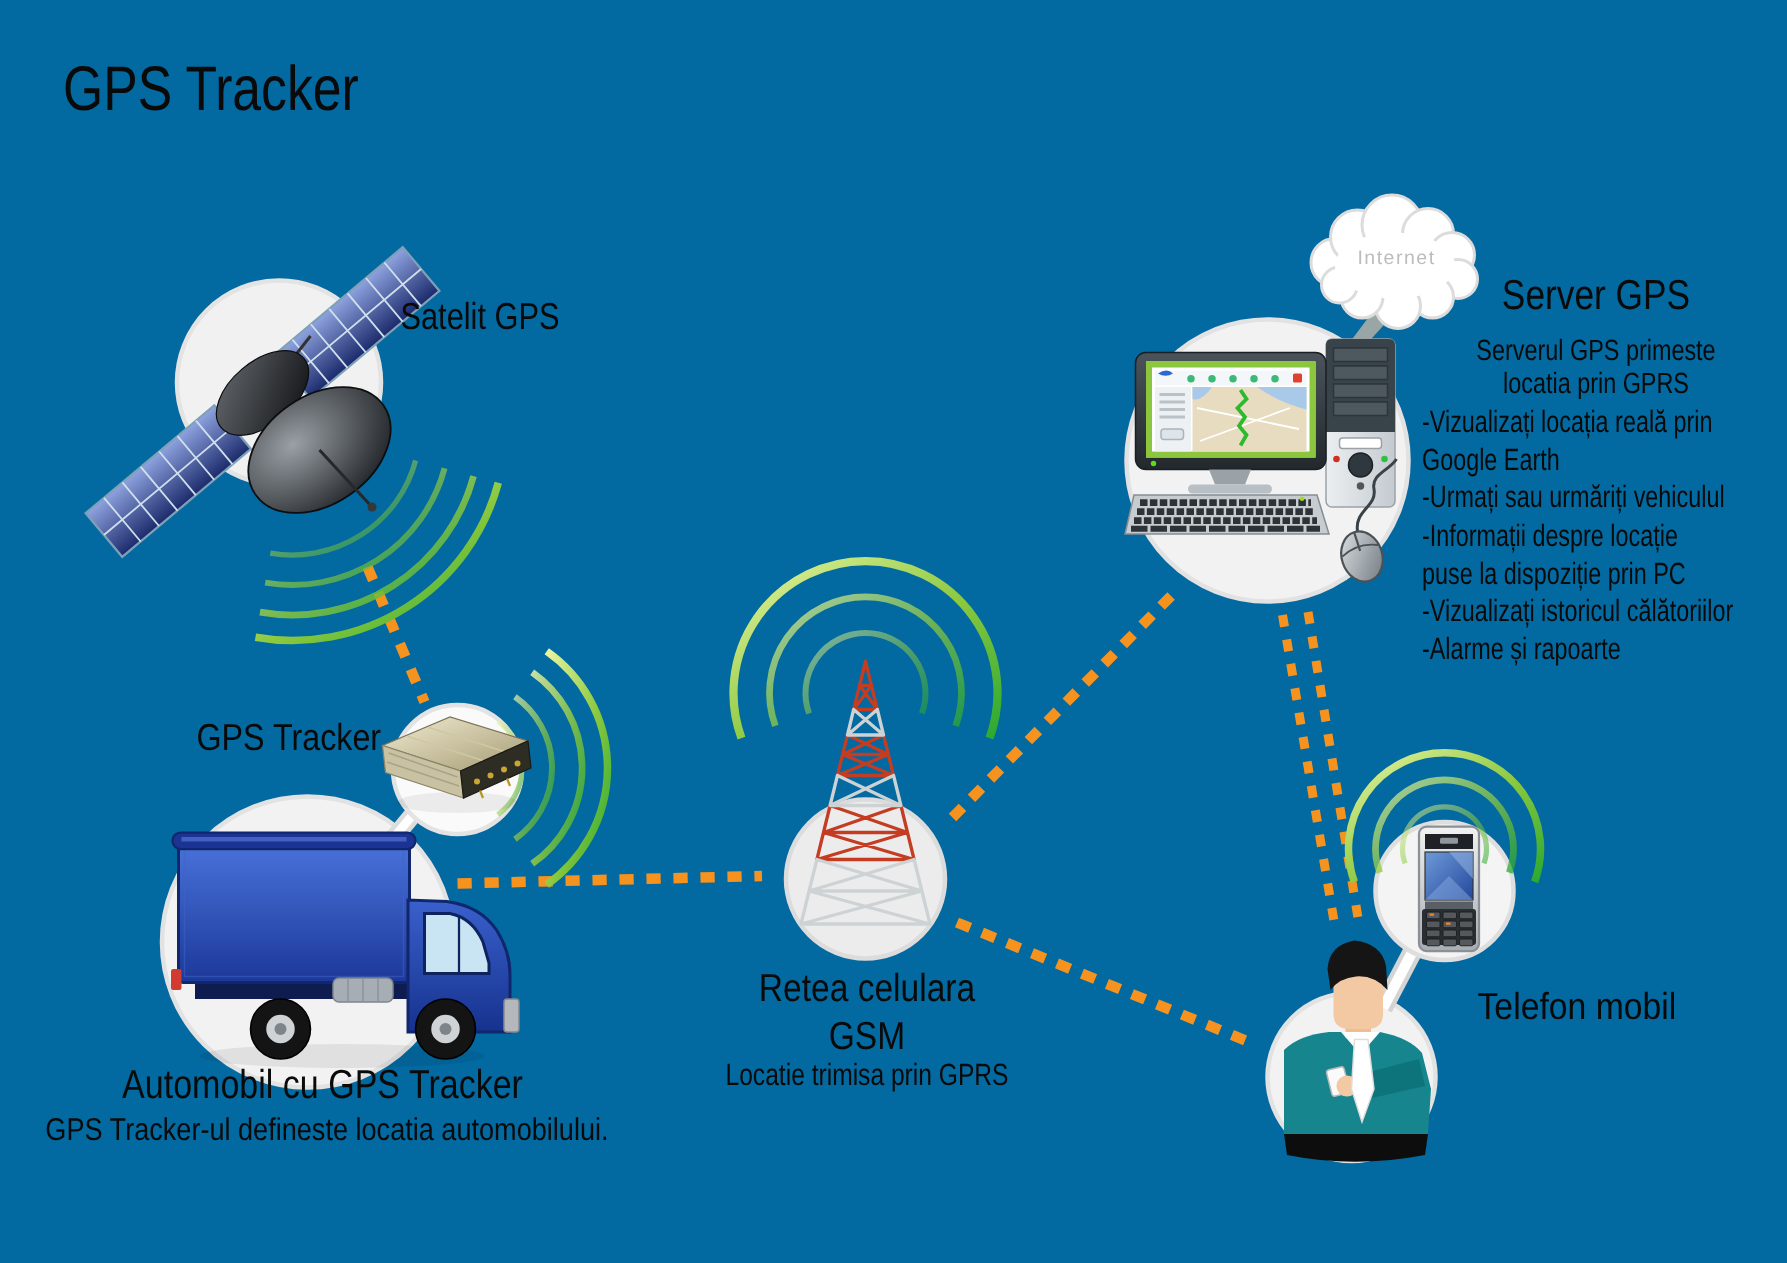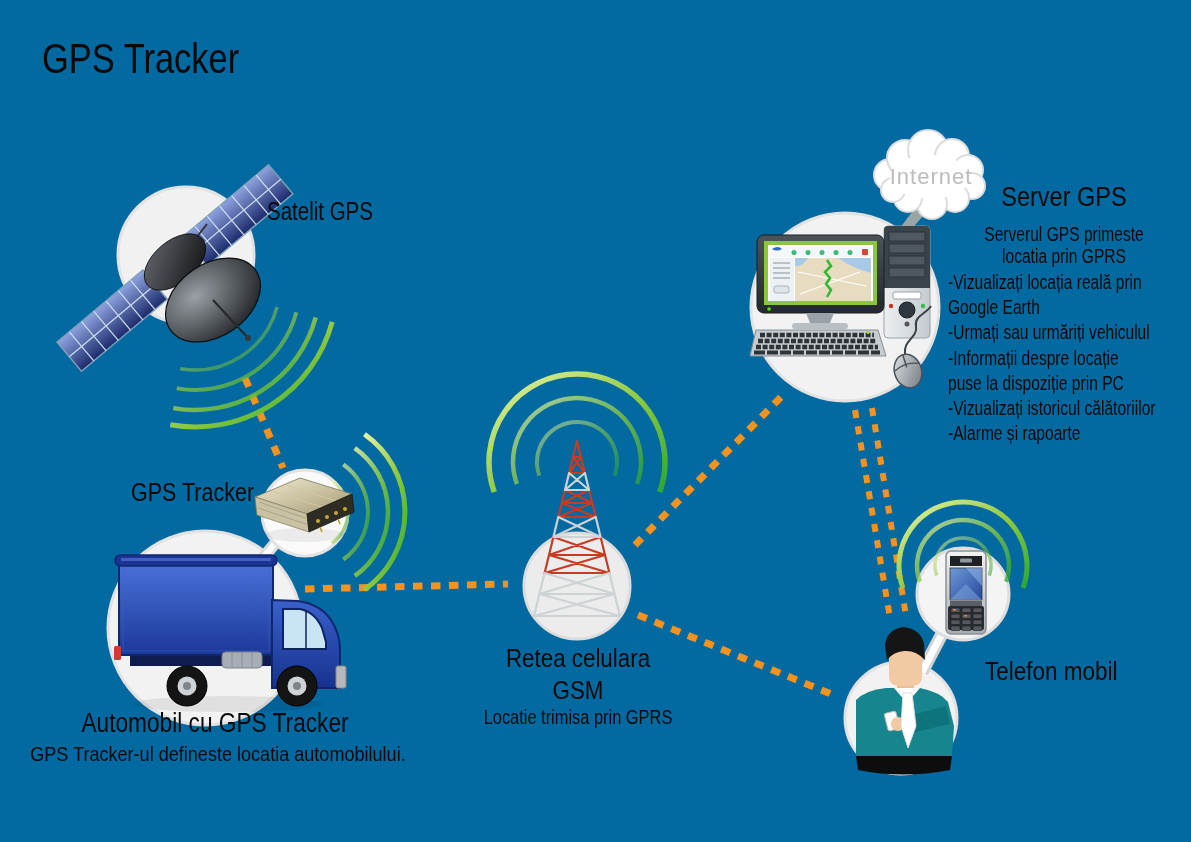--- a/index.html
+++ b/index.html
@@ -15,21 +15,21 @@
   .sxc80{transform:scaleX(.80);transform-origin:50% 50%;}
   .sxc86{transform:scaleX(.86);transform-origin:50% 50%;}
   #main-title{left:42px;top:36px;font-size:42px;}
   #satellite-label{left:267px;top:198px;font-size:25px;}
   #tracker-label{left:131px;top:479px;font-size:25px;}
   #truck-label{left:35px;top:709px;width:360px;font-size:27px;}
   #truck-caption{left:0px;top:742px;width:432px;font-size:21px;}
   #tower-label1{left:460px;top:644px;width:236px;font-size:26px;}
   #tower-label2{left:460px;top:676px;width:236px;font-size:26px;}
   #tower-caption{left:455px;top:706px;width:246px;font-size:20.5px;}
-  #internet-label{left:886px;top:165px;width:90px;font-size:22px;color:#bcbcbc;
+  #internet-label{left:886px;top:165px;width:90px;font-size:13px;color:#bcbcbc;
                   letter-spacing:1px;text-align:center;}
   #server-title{left:948px;top:182px;width:232px;font-size:28px;}
   #server-sub1{left:948px;top:224px;width:232px;font-size:19.5px;}
   #server-sub2{left:948px;top:246px;width:232px;font-size:19.5px;}
   #server-details{position:absolute;left:948px;top:270px;font-size:20.5px;}
   #server-details .dline{position:relative;height:25.2px;white-space:nowrap;
                          transform:scaleX(.76);transform-origin:0 50%;}
   #phone-label{left:985px;top:658px;font-size:25px;transform:scaleX(.9);transform-origin:0 50%;}
 </style>
 </head>

